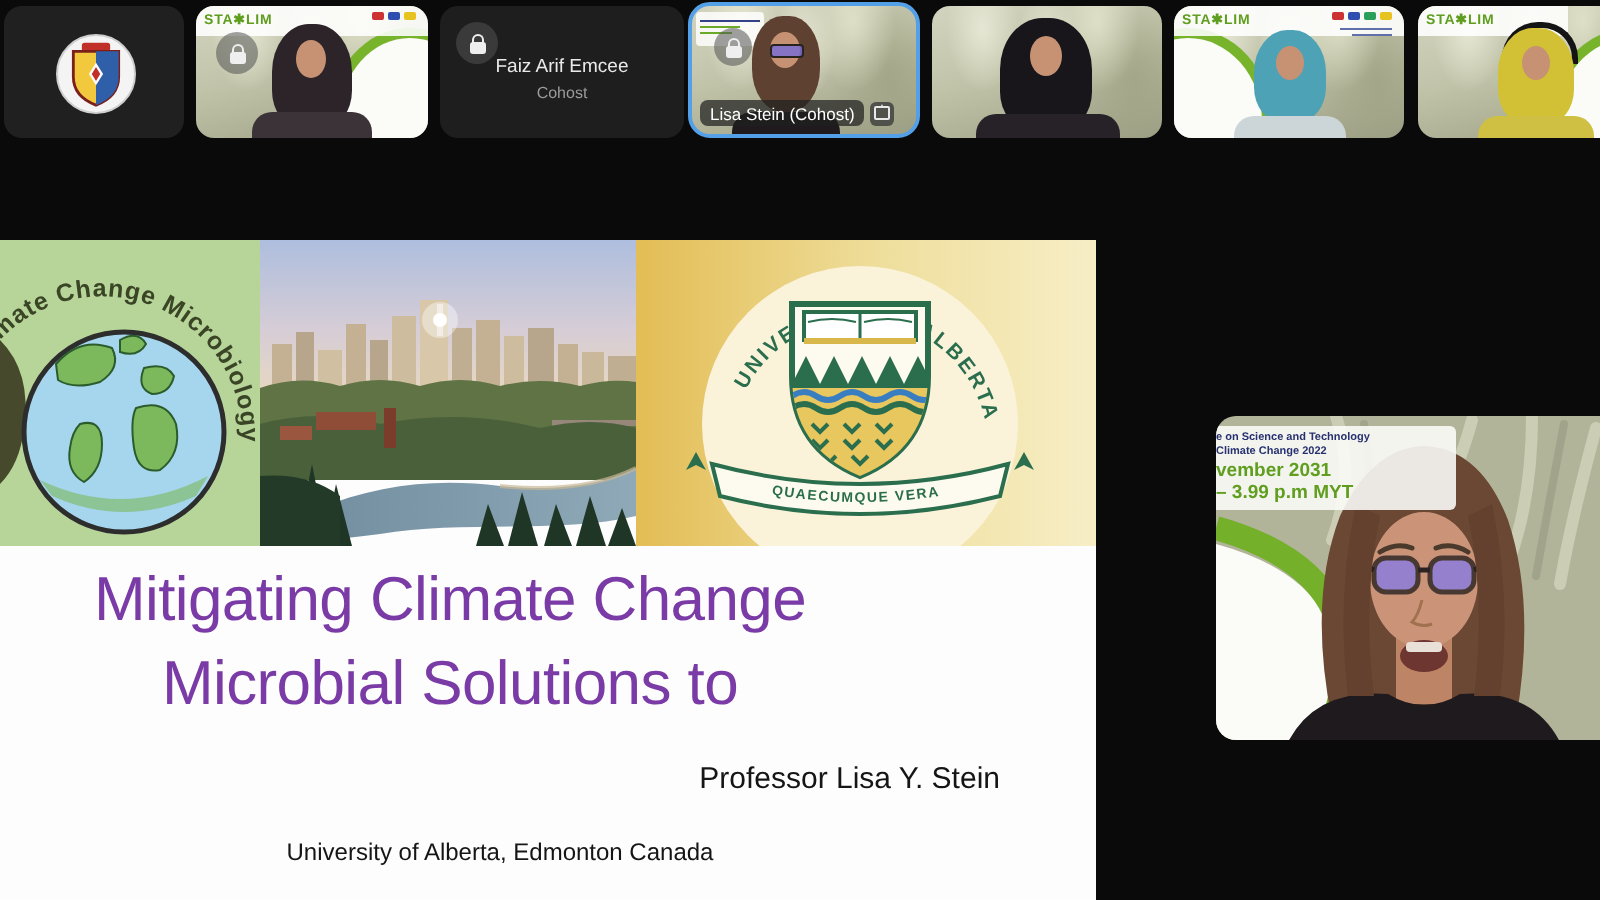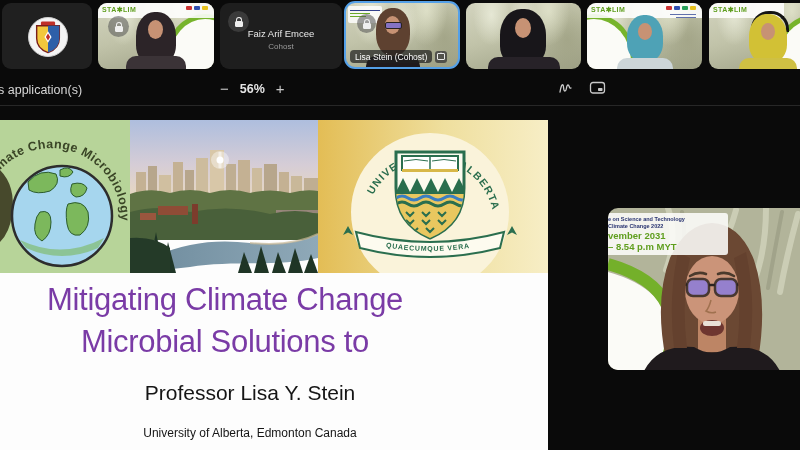--- a/index.html
+++ b/index.html
@@ -66,21 +66,21 @@
   
   .slide{position:absolute;left:0;top:120px;width:548px;height:330px;background:#fdfdfd;}
   .media-row{position:absolute;left:0;top:0;width:548px;height:153px;display:flex;}
   .logo-block{width:130px;height:153px;background:#b7d499;position:relative;overflow:hidden;}
   .city-block{width:188px;height:153px;position:relative;overflow:hidden;}
   .crest-block{width:230px;height:153px;position:relative;overflow:hidden;
       background:linear-gradient(90deg,#e3bd55 0%,#efdf9e 55%,#f7eec6 100%);}
   .slide-title{position:absolute;top:159px;left:0;width:450px;text-align:center;
       font-size:31px;line-height:42px;color:#7a3ba6;letter-spacing:-.3px;}
   .slide-sub{position:absolute;top:261px;left:0;width:500px;text-align:center;color:#151515;}
-  .sub1{font-size:21px;}
+  .sub1{font-size:15px;text-align:right;}
   .sub2{font-size:12px;margin-top:21px;}
   .sub3{font-size:12px;margin-top:6px;}
 
   
   .speaker{position:absolute;left:608px;top:208px;width:240px;height:162px;border-radius:10px;overflow:hidden;
       background:
       radial-gradient(ellipse 50px 80px at 15% 15%, rgba(230,232,212,.9) 0%, rgba(230,232,212,0) 70%),
       radial-gradient(ellipse 60px 90px at 80% 20%, rgba(220,222,200,.9) 0%, rgba(220,222,200,0) 70%),
       radial-gradient(ellipse 70px 100px at 55% 60%, rgba(150,152,124,.7) 0%, rgba(150,152,124,0) 75%),
       linear-gradient(170deg,#c9cbb4 0%,#b2b49a 55%,#8f English927a 100%);
@@ -182,38 +182,20 @@
   <div class="tile coral" style="left:709px;width:115px;">
     <div class="vb-blob" style="right:-30px;bottom:-36px;width:76px;height:86px;"></div>
     <div class="vb-banner" style="right:40px;"></div>
     <span class="starlim">STA✱LIM</span>
     <div style="position:absolute;left:42px;top:8px;width:32px;height:18px;border:3.5px solid #141414;border-bottom:none;border-radius:18px 18px 0 0;"></div>
     <div class="hijab" style="left:40px;top:11px;width:38px;height:48px;background:#d2c135;border-radius:46% 46% 36% 36%;"></div>
     <div class="person-face" style="left:52px;top:20px;width:14px;height:17px;"></div>
     <div class="tbody" style="left:30px;width:58px;height:11px;background:#cfc043;"></div>
   </div>
 
-  <div class="toolbar">
-    <span class="tb-left">s application(s)</span>
-    <div class="zoomctl">
-      <span class="zbtn">−</span>
-      <span class="zpct">56%</span>
-      <span class="zbtn">+</span>
-    </div>
-    <div class="tb-icons">
-      <svg width="16" height="14" viewBox="0 0 16 14">
-        <path d="M2,11 C3,5 4,3 5,4 C6,5 5,10 7,10 C9,10 8,4 10,4 C11.5,4 11,8 13,7" stroke="#c9c9c9" stroke-width="1.3" fill="none" stroke-linecap="round"></path>
-      </svg>
-      <svg width="17" height="14" viewBox="0 0 17 14">
-        <rect x="1.5" y="1.5" width="14" height="10.5" rx="2.5" stroke="#c9c9c9" stroke-width="1.3" fill="none"></rect>
-        <rect x="9" y="7" width="4.5" height="3" rx="0.8" fill="#c9c9c9"></rect>
-      </svg>
-    </div>
-    <div class="hairline"></div>
-  </div>
 
   <div class="slide">
     <div class="media-row">
 
       <div class="logo-block">
         <svg width="130" height="153" viewBox="0 0 130 153">
           <defs>
               <path id="logoArc" d="M -10,64 A 64 64 0 1 1 112,132" fill="none"></path>
             </defs>
           <path d="M0,50 Q16,66 12,94 Q10,112 0,122 Z" fill="#343019" opacity=".85"></path>
@@ -369,18 +351,18 @@
       <ellipse cx="104" cy="120" rx="12" ry="8" fill="#6e3630"></ellipse>
       <rect x="95" y="113" width="18" height="5" rx="2" fill="#e9e1d7"></rect>
       <path d="M 70,44 Q 60,90 66,140 L 79,140 Q 73,92 82,50 Z" fill="#64412e"></path>
       <path d="M 138,44 Q 148,90 142,140 L 129,140 Q 135,92 126,50 Z" fill="#64412e"></path>
     </svg>
     <div class="info-panel">
       <div class="ip-inner">
         <div class="ip-small">e on Science and Technology</div>
         <div class="ip-small">Climate Change 2022</div>
         <div class="ip-big">vember 2031</div>
-        <div class="ip-big">– 8.54 p.m MYT</div>
+        <div class="ip-big">– 3.99 p.m MYT</div>
       </div>
     </div>
   </div>
 
 </div>
 
 </body></html>

